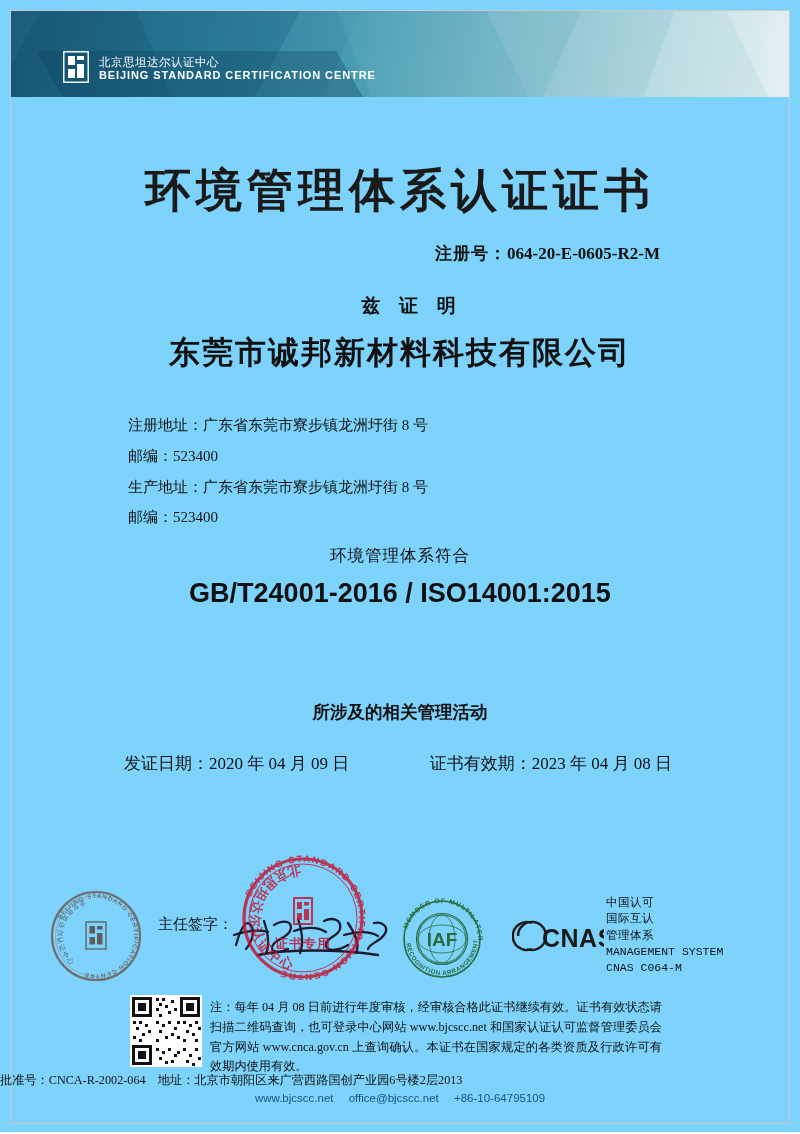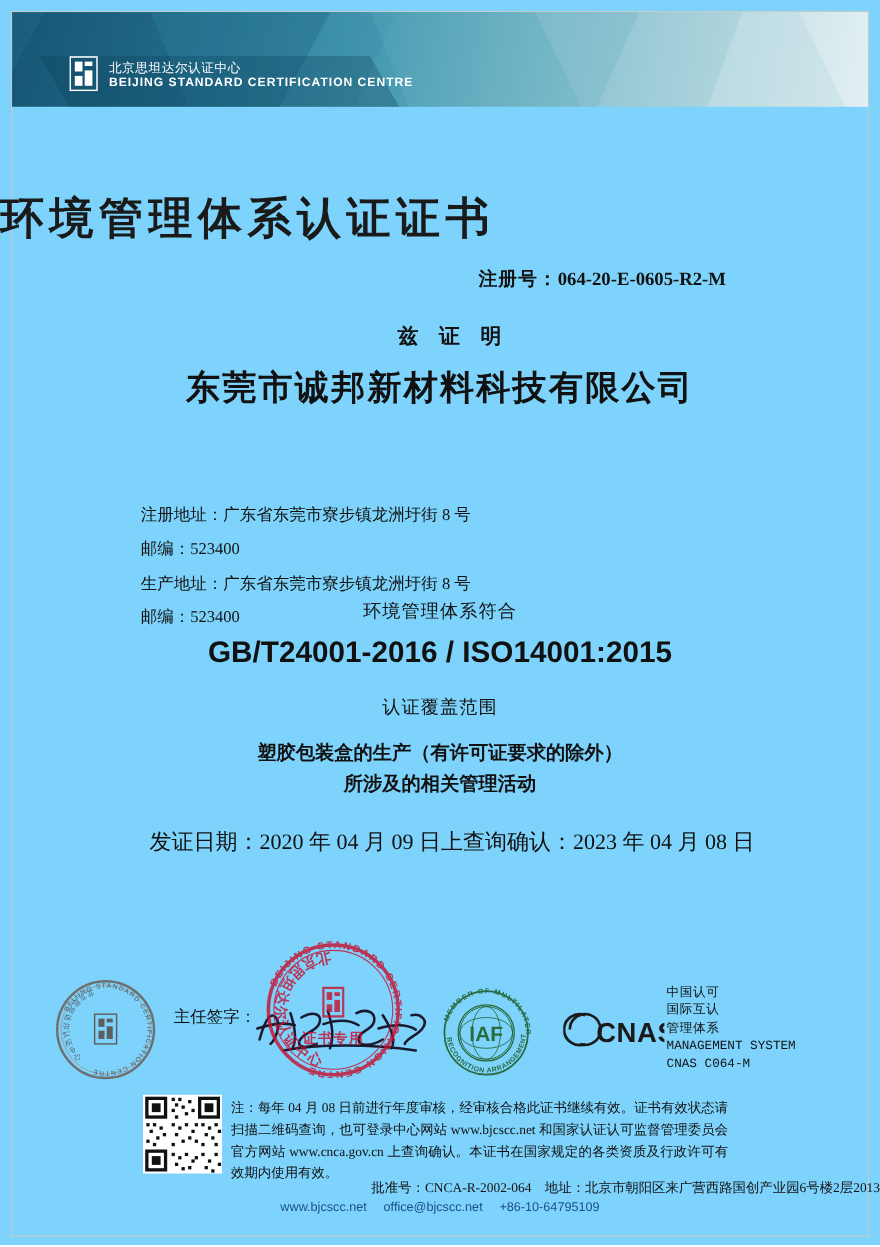--- a/index.html
+++ b/index.html
@@ -71,27 +71,26 @@
     font-weight: bold;
     letter-spacing: .9px;
     white-space: nowrap;
   }
 
   
   .title {
     position: absolute;
     left: 0; right: 0;
     top: 160px;
-    text-align: left;
-    font-family: "Liberation Serif", serif;
-    font-weight: bold;
-    font-size: 40px;
+    text-align: center;
+    font-family: "Liberation Serif", serif;
+    font-weight: bold;
+    font-size: 46px;
     letter-spacing: 5px;
     color: #1a1a1a;
-    margin-top: 11px;
   }
 
   .reg-no {
     position: absolute;
     right: 140px;
     top: 242px;
     font-family: "Liberation Serif", serif;
     font-size: 17px;
     font-weight: bold;
     color: #111;
@@ -135,21 +134,20 @@
   }
 
   .addr-block {
     position: absolute;
     left: 128px;
     top: 410px;
     font-family: "Liberation Serif", serif;
     font-size: 15px;
     color: #111;
     line-height: 2.05;
-    margin-top: 44px;
   }
   .addr-block div { white-space: nowrap; }
 
   .std-intro {
     position: absolute;
     left: 0; right: 0;
     top: 545px;
     text-align: center;
     font-family: "Liberation Serif", serif;
     font-size: 16.5px;
@@ -185,25 +183,25 @@
     font-family: "Liberation Serif", serif;
     font-size: 17.5px;
     font-weight: bold;
     color: #111;
   }
   .scope-l1 { top: 672px; }
   .scope-l2 { top: 700px; }
 
   .dates {
     position: absolute;
-    left: 136px;
+    left: 124px;
     right: 128px;
     top: 752px;
     font-family: "Liberation Serif", serif;
-    font-size: 20px;
+    font-size: 17px;
     color: #111;
     display: flex;
     justify-content: space-between;
   }
   .dates span { white-space: nowrap; }
 
   
   .sig-label {
     position: absolute;
     left: 158px;
@@ -281,21 +279,21 @@
     font-size: 12.2px;
     line-height: 1.62;
     color: #111;
     text-align: justify;
   }
 
   .footer1 {
     position: absolute;
     left: 0; right: 0;
     top: 1072px;
-    text-align: right;
+    text-align: left;
     font-family: "Liberation Serif", serif;
     font-size: 12.2px;
     color: #111;
   }
   .footer2 {
     position: absolute;
     left: 0; right: 0;
     top: 1092px;
     text-align: center;
     font-family: "Liberation Sans", sans-serif;
@@ -357,30 +355,28 @@
       <span>生产地址：</span><span>广东省东莞市寮步镇龙洲圩街 8 号</span>
     </div>
     <div>
       <span>邮编：</span><span>523400</span>
     </div>
   </div>
 
   <div class="std-intro">环境管理体系符合</div>
   <div class="standard">GB/T24001-2016 / ISO14001:2015</div>
 
-  <div class="scope-title">认证覆盖范围</div>
-  <div class="scope-l1">塑胶包装盒的生产（有许可证要求的除外）</div>
   <div class="scope-l2">所涉及的相关管理活动</div>
 
   <div class="dates">
     <span>
       <span>发证日期：</span><span>2020 年 04 月 09 日</span>
     </span>
     <span>
-      <span>上查询确认：</span><span>2023 年 04 月 08 日</span>
+      <span>证书有效期：</span><span>2023 年 04 月 08 日</span>
     </span>
   </div>
 
   <div class="seal-grey">
     <svg width="96" height="96" viewBox="0 0 96 96">
       <defs>
         <path id="gOuter" d="M48,48 m-38,0 a38,38 0 1,1 76,0 a38,38 0 1,1 -76,0"></path>
         <path id="gInner" d="M48,48 m38,0 a38,38 0 1,0 -76,0 a38,38 0 1,0 76,0"></path>
       </defs>
       <circle cx="48" cy="48" r="44" fill="none" stroke="#6f6f6f" stroke-width="2.2"></circle>

